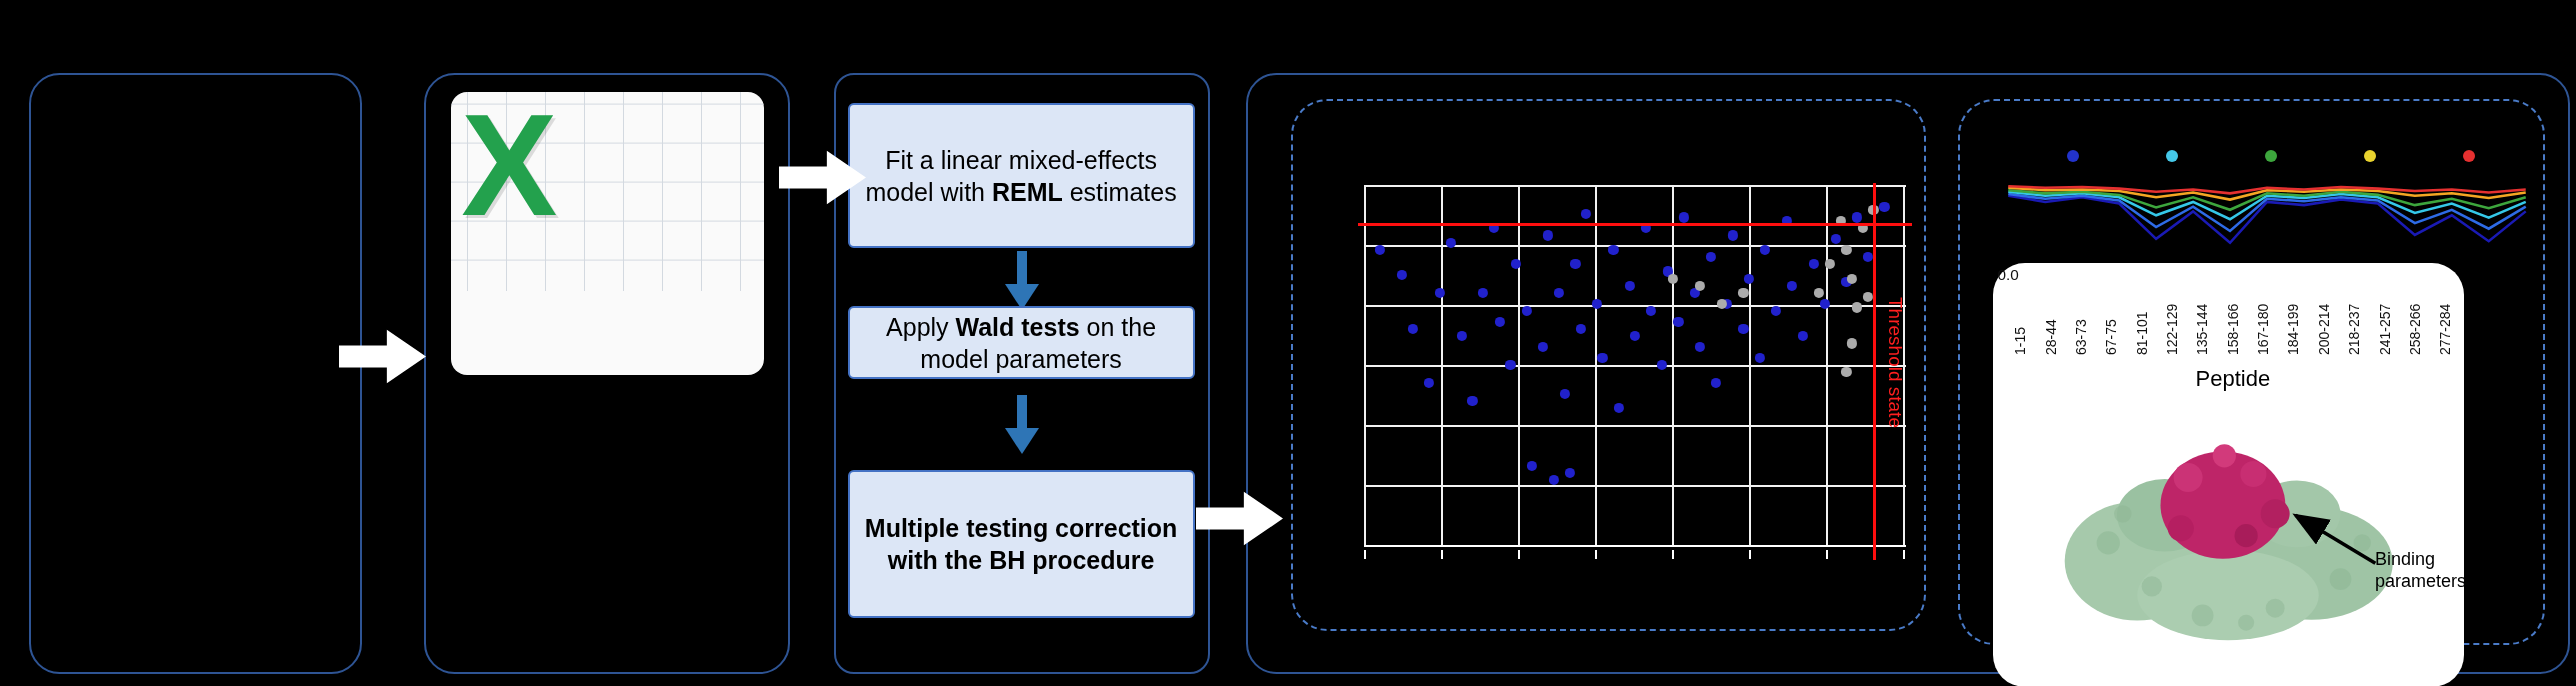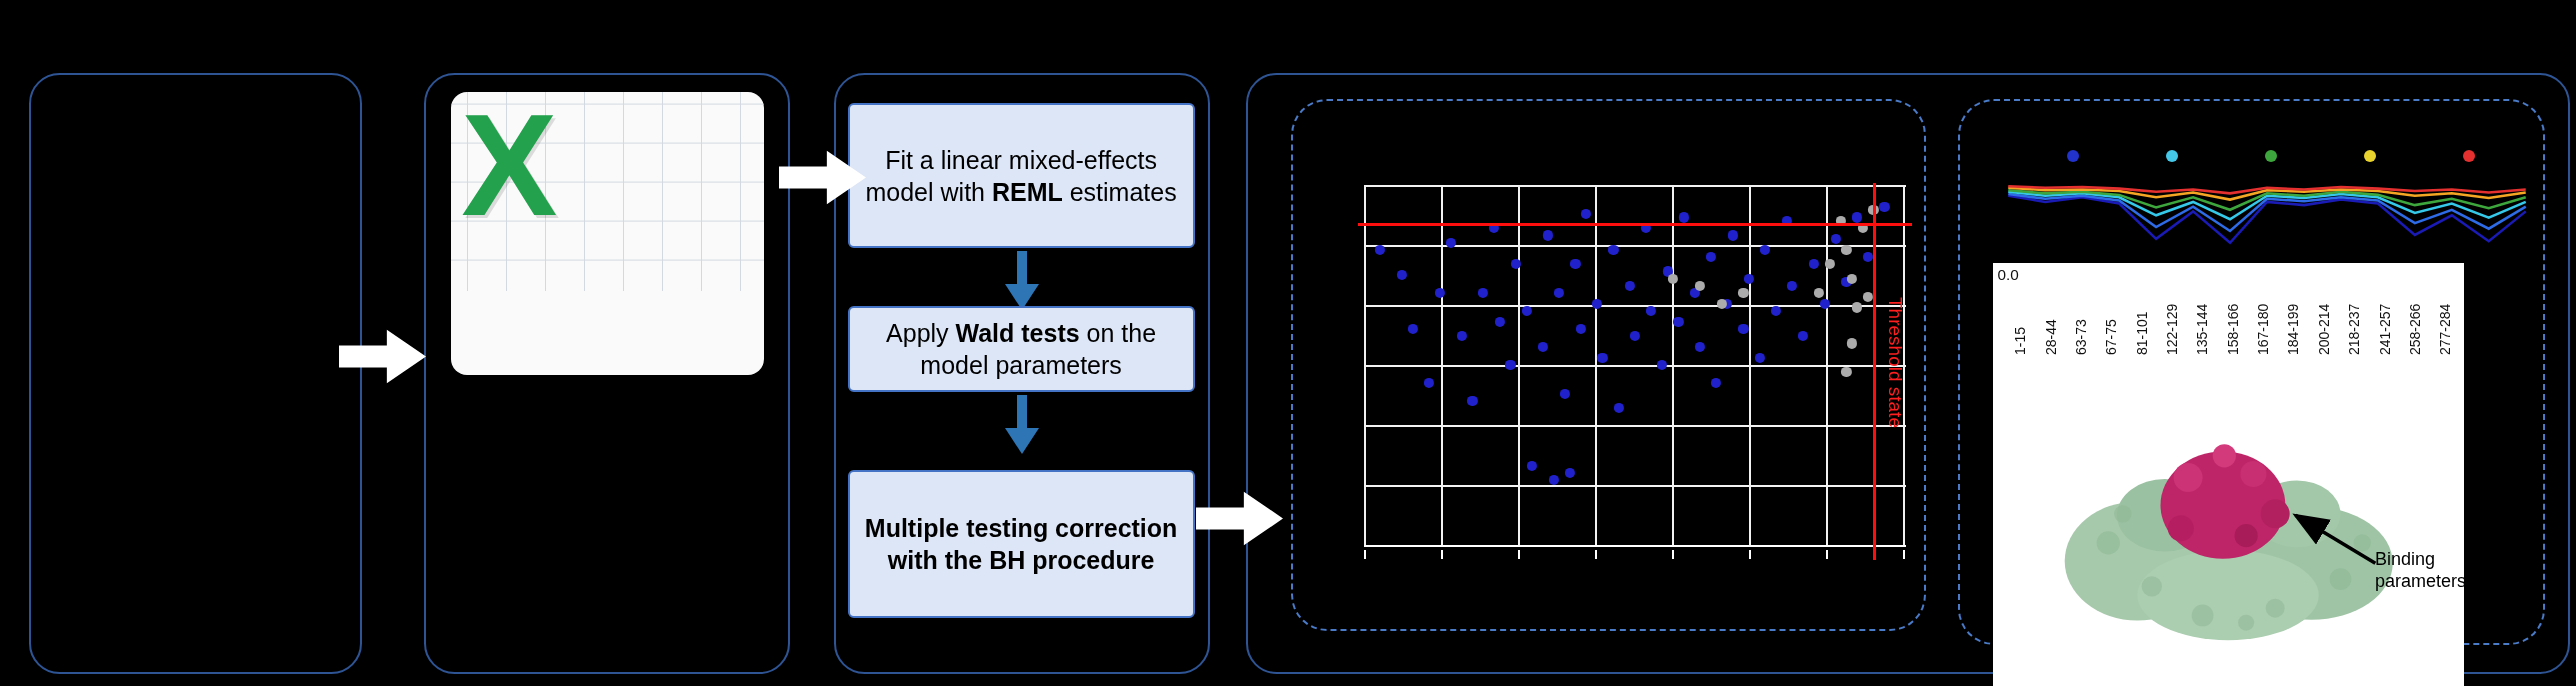--- a/index.html
+++ b/index.html
@@ -3,21 +3,21 @@
 <meta charset="utf-8">
 <style>
   html,body { margin:0; padding:0; background:#000; }
   .canvas { position:relative; width:2576px; height:687px; background:#000; overflow:hidden;
             font-family:"Liberation Sans", sans-serif; }
 
   
   .box { position:absolute; border:2.9px solid #2E5494; border-radius:30.5px; background:transparent; }
   #box1 { left:29px;   top:73px; width:329px;  height:597px; }
   #box2 { left:424px;  top:73px; width:362px;  height:597px; }
-  #box3 { left:834px; top:73px; width:372px;  height:597px; }
+  #box3 { left:834px; top:73px; width:372px;  height:597px;border-radius:20px; }
   #outerBox { left:1246px; top:73px; width:1320px; height:597px; }
 
   
   .flow-arrow { position:absolute; width:87px; height:61px; background:#FFFFFF; z-index:5;
     clip-path:polygon(0% 32%, 55% 32%, 55% 6%, 100% 50%, 55% 94%, 55% 68%, 0% 68%); }
   #arrow1 { left:339px;  top:326px; }
   #arrow2 { left:779px; top:147px; }
   #arrow3 { left:1196px; top:488px; }
 
   
@@ -32,21 +32,21 @@
   .csv-ribbon { position:absolute; left:0; right:0; bottom:0; height:86px;
     background:linear-gradient(180deg,#7AC143,#3F8C26); display:flex; align-items:center; justify-content:center; }
   .csv-ribbon span { color:#FFF; font-size:57px; font-weight:700; letter-spacing:5.8px; }
 
   
   .step { position:absolute; left:11.6px; width:347px; background:#DCE6F6; border:2.2px solid #4472C4;
           border-radius:5.8px; color:#000; font-size:25px; line-height:1.28; display:flex;
           align-items:center; justify-content:center; padding:4.4px 8.7px; box-sizing:border-box; }
   .step-text { text-align:center; }
   #step1 { top:28px;  height:145px; }
-  #step2 { top:231px; height:86px; }
+  #step2 { top:231px; height:73px; }
   #step3 { top:395px; height:148px;font-weight:bold; }
   .down-arrow { position:absolute; left:50%; transform:translateX(-50%); }
   #darrow1 { top:176px; } #darrow2 { top:320px; }
   .da-shaft { width:10.2px; height:33px; background:#2E75B6; margin:0 auto; }
   .da-head { width:0; height:0; border-left:17.4px solid transparent; border-right:17.4px solid transparent;
              border-top:26px solid #2E75B6; }
 
   
   .dashed { position:absolute; border:2.2px dashed #4A7BC8; border-radius:36px; }
   #panelA { left:1291px; top:99px; width:631px; height:528px; }
@@ -66,21 +66,21 @@
   .red-vline { position:absolute; top:-2.2px; height:calc(100% + 17.4px); width:2.9px; background:#FF0E0E; z-index:2; }
   .dot { position:absolute; width:10.2px; height:10.2px; border-radius:50%; transform:translate(-50%,-50%); }
   .vlabel { position:absolute; left:1884px; top:297px; writing-mode:vertical-rl; color:#FF1F1F;
             font-size:19px; z-index:3; }
 
   
   #uptakeSvg { position:absolute; left:2001px; top:174px; width:532px; height:89px; }
   .legend-dot { position:absolute; width:12.4px; height:12.4px; border-radius:50%; z-index:2; }
 
   
-  .white-panel { position:absolute; left:1993px; top:263px; width:471px; height:424px; background:#FFF; z-index:6; }
+  .white-panel { position:absolute; left:1993px; top:263px; width:471px; height:424px; background:#FFF; z-index:6;border-radius:32px; }
   .ytick { position:absolute; left:4.4px; top:2.9px; color:#111; font-size:15.3px; }
   .pep-labels { position:absolute; left:20.4px; top:5.8px; width:439px; height:86px; display:flex;
                 justify-content:space-between; }
   .pep-label { writing-mode:vertical-rl; transform:rotate(180deg); font-size:14px; color:#111; line-height:1; }
   .pep-xlabel { position:absolute; left:20.4px; top:103px; width:439px; text-align:center; font-size:22px; color:#000; }
   .protein, .anno-arrow { position:absolute; left:64px; top:142px; width:342px; height:254px; }
   .anno-arrow { pointer-events:none; }
   .binding-label { position:absolute; left:382px; top:286px; font-size:18px; color:#000; line-height:1.2;
                    white-space:pre-line; }
 </style>
@@ -228,20 +228,21 @@
         <span class="pep-label">135-144</span>
         <span class="pep-label">158-166</span>
         <span class="pep-label">167-180</span>
         <span class="pep-label">184-199</span>
         <span class="pep-label">200-214</span>
         <span class="pep-label">218-237</span>
         <span class="pep-label">241-257</span>
         <span class="pep-label">258-266</span>
         <span class="pep-label">277-284</span>
       </div>
+    <div class="pep-xlabel">Peptide</div>
 
     <svg class="protein" viewBox="0 0 470 350">
       <g>
         <ellipse cx="110" cy="215" rx="100" ry="82" fill="#A6C9AB"></ellipse>
         <ellipse cx="350" cy="218" rx="112" ry="78" fill="#9FC4A5"></ellipse>
         <ellipse cx="235" cy="262" rx="125" ry="62" fill="#ABCDB0"></ellipse>
         <ellipse cx="148" cy="152" rx="66" ry="50" fill="#9AC1A1"></ellipse>
         <ellipse cx="330" cy="150" rx="60" ry="46" fill="#A3C7A9"></ellipse>
         <circle cx="70" cy="190" r="16" fill="#8DB694" opacity="0.55"></circle>
         <circle cx="130" cy="250" r="14" fill="#8DB694" opacity="0.5"></circle>

